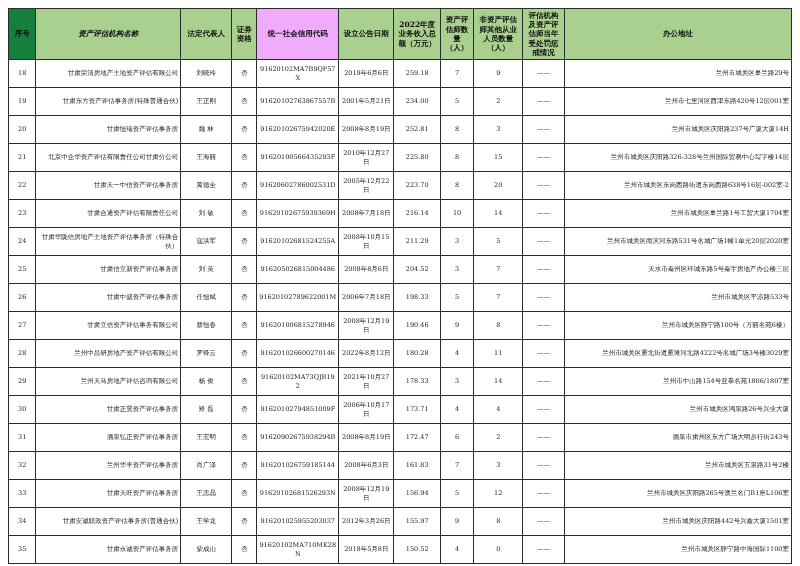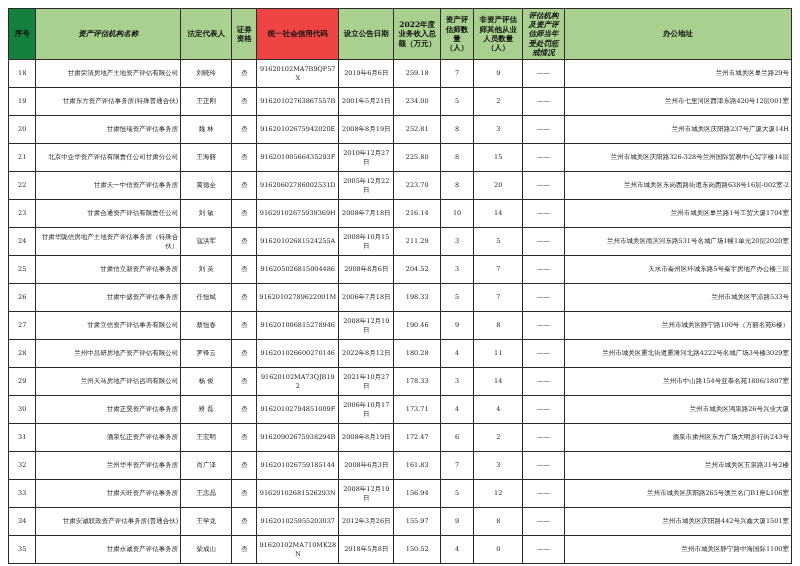--- a/index.html
+++ b/index.html
@@ -55,26 +55,26 @@
         <col style="width: 6.3%;">
         <col style="width: 5.3%;">
         <col style="width: 29%;">
       </colgroup>
     <thead>
       <tr>
           <th style="background: #15803d;">序号</th>
           <th style="background: rgb(169, 208, 142); font-style: italic;">资产评估机构名称</th>
           <th style="background: rgb(169, 208, 142);">法定代表人</th>
           <th style="background: rgb(169, 208, 142);">证券资格</th>
-          <th style="background: #ef4444;">统一社会信用代码</th>
+          <th style="background: #f0abfc;">统一社会信用代码</th>
           <th style="background: rgb(169, 208, 142); margin-top: 20px;">设立公告日期</th>
           <th style="background: rgb(169, 208, 142);">2022年度业务收入总额（万元）</th>
           <th style="background: rgb(169, 208, 142);">资产评估师数量（人）</th>
           <th style="background: rgb(169, 208, 142);">非资产评估师其他从业人员数量（人）</th>
-          <th style="background: rgb(169, 208, 142); font-style: italic;">评估机构及资产评估师当年受处罚惩戒情况</th>
+          <th style="background: rgb(169, 208, 142);">评估机构及资产评估师当年受处罚惩戒情况</th>
           <th style="background: rgb(169, 208, 142);">办公地址</th>
         </tr>
     </thead>
     <tbody>
         <tr>
           <td class="num">18</td>
           <td class="al">甘肃荣清房地产土地资产评估有限公司</td>
           <td>刘晓玲</td>
           <td>否</td>
           <td>91620102MA7B9QP57X</td>

